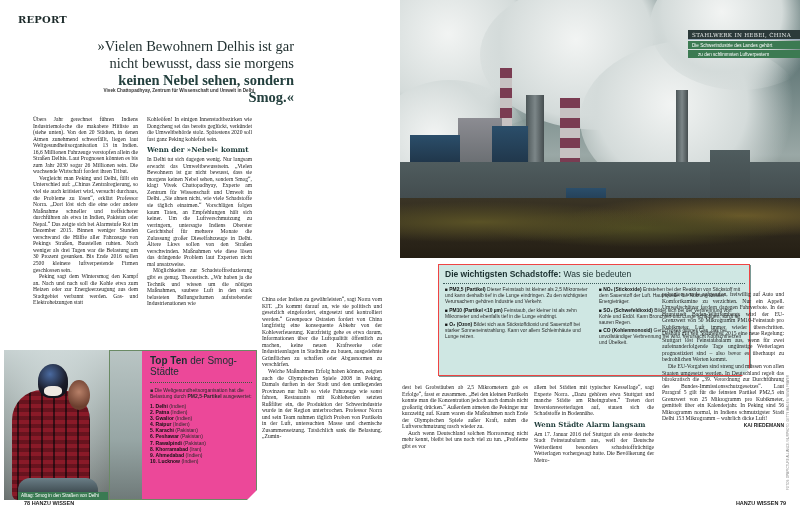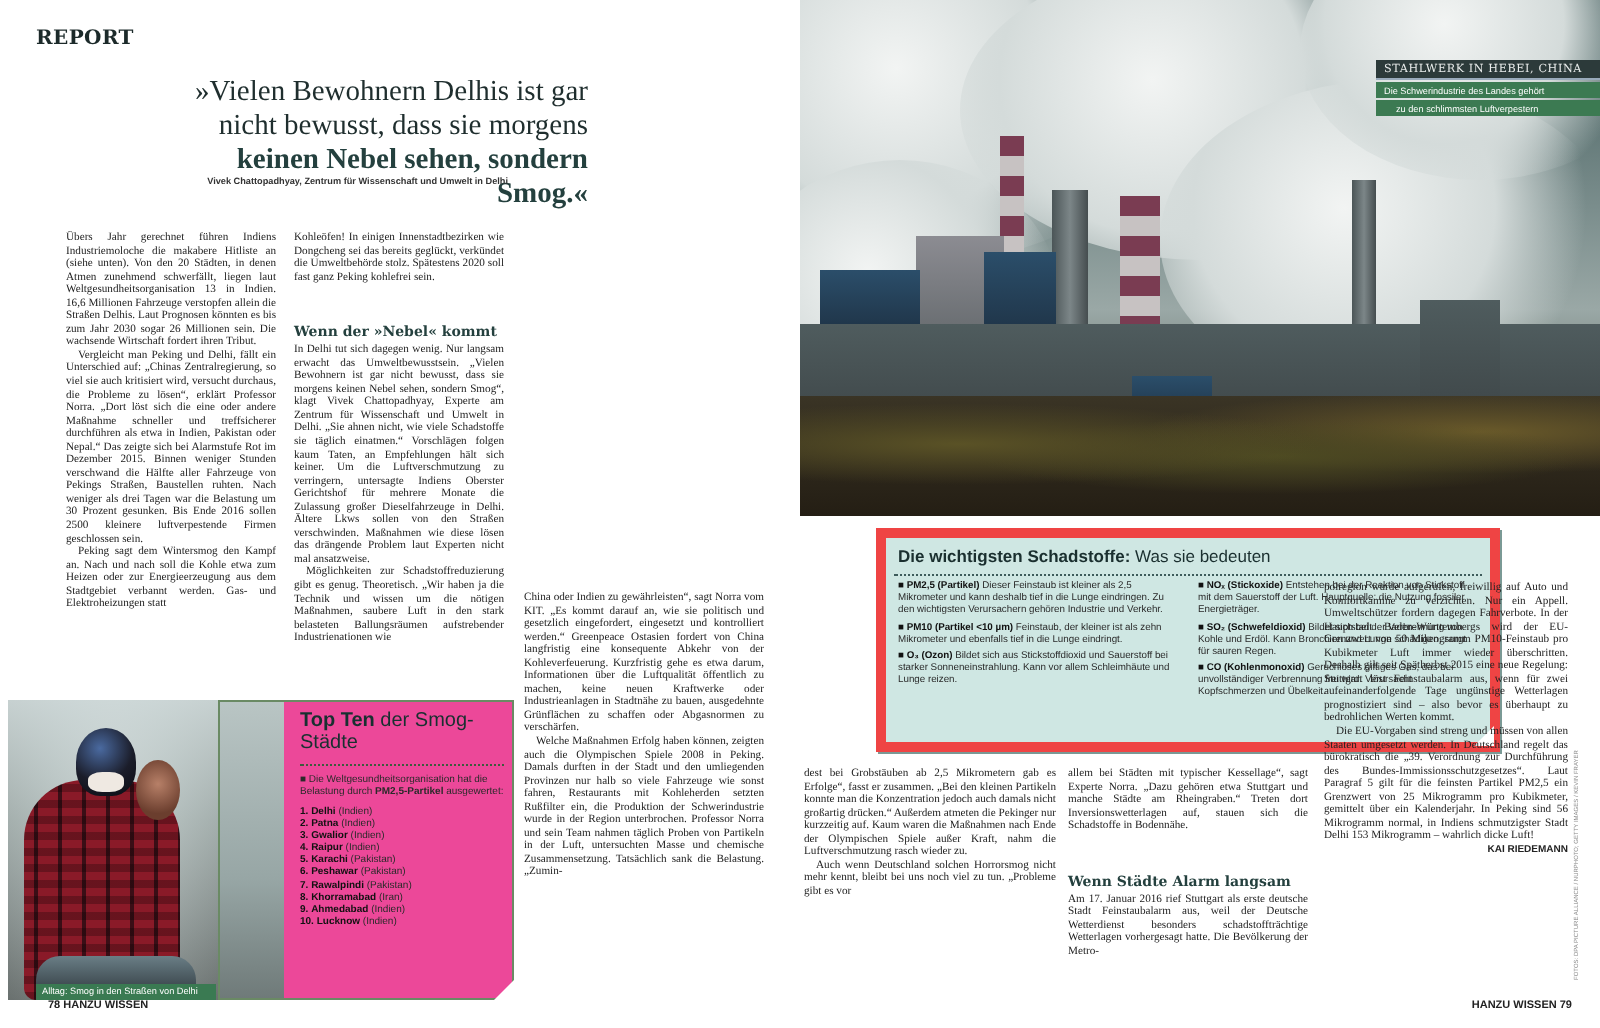--- a/index.html
+++ b/index.html
@@ -12,21 +12,21 @@
 
   
   .kicker { position: absolute; left: 14px; top: 14px; font-family: "DejaVu Serif", serif; font-weight: bold; font-size: 10px; letter-spacing: 0.2px; color: #1c2a2a; }
   .pullquote { position: absolute; left: 30px; top: 38px; width: 220px; text-align: right; font-family: Liberation Serif, serif; font-size: 14.5px; line-height: 17px; color: #1f2e2e; margin-left: 40px; }
   .pullquote b { font-weight: bold; color: #24403e; }
   .pullquote-source { position: absolute; left: 40px; top: 88px; width: 210px; text-align: right; font-size: 4.6px; font-family: "Liberation Sans", sans-serif; font-weight: bold; color: #333; }
 
   .col { position: absolute; font-size: 5.6px; line-height: 6.55px; text-align: justify; color: #222; hyphens: auto; }
   .col p { margin: 0; text-indent: 0; }
   .col p + p { text-indent: 6px; }
-  .col h3 { font-family: "DejaVu Serif", serif; font-size: 7px; line-height: 9px; font-weight: bold; color: #24403e; margin: 19px 0 2px 0; }
+  .col h3 { font-family: "DejaVu Serif", serif; font-size: 7px; line-height: 9px; font-weight: bold; color: #24403e; margin: 3px 0 2px 0; }
 
   .col-l1 { left: 29px; top: 116px; width: 105px; }
   .col-l2 { left: 143px; top: 116px; width: 105px; }
   .col-l3 { left: 258px; top: 296px; width: 120px; }
 
   
   .photo-moto { position: absolute; left: 0; top: 350px; width: 105px; height: 150px; overflow: hidden;
     background: radial-gradient(ellipse at 50% 30%, #cfd7d7 0%, #a9b5b4 40%, #6f7a78 100%); }
   .photo-moto .haze { position:absolute; inset:0; background: linear-gradient(180deg, rgba(210,220,220,0.85) 0%, rgba(190,200,198,0.5) 40%, rgba(80,70,70,0.2) 100%); }
   .photo-moto .rider { position:absolute; left: 8px; top: 40px; width: 78px; height: 110px; border-radius: 30px 30px 6px 6px;
@@ -67,21 +67,21 @@
      radial-gradient(ellipse at 60% 50%, #4d4a22 0%, transparent 45%),
      radial-gradient(ellipse at 85% 30%, #6a5a2a 0%, transparent 35%),
      linear-gradient(180deg, #3a3425 0%, #241e14 100%); }
 
   .photo-label { position: absolute; left: 288px; top: 30px; width: 112px; font-family: "Liberation Sans", sans-serif; }
   .photo-label .tag { background: #2c3a3a; color: #e9eceb; font-family: "DejaVu Serif", serif; font-size: 5.6px; letter-spacing: 0.3px; padding: 1.5px 4px; border-bottom: 1px solid #9ab; }
   .photo-label .sub { background: #3c7a52; color: #fff; font-size: 4.6px; padding: 1.5px 4px; margin-top: 1px; }
   .photo-label .sub2 { background: #3c7a52; color: #fff; font-size: 4.6px; padding: 1.5px 4px 1.5px 10px; margin-top: 1px; margin-left: 0; }
 
   
-  .pollutants { position: absolute; left: 38px; top: 264px; width: 312px; height: 112px; background: #cfe7e3; border: 5px solid #ef4444; box-shadow: 1px 1px 0 #7a9995; font-family: "Liberation Sans", sans-serif; }
+  .pollutants { position: absolute; left: 38px; top: 264px; width: 312px; height: 112px; background: #cfe7e3; border: 1px solid #ef4444; box-shadow: 1px 1px 0 #7a9995; font-family: "Liberation Sans", sans-serif; }
   .pollutants .hdr { font-size: 8.5px; line-height: 11px; padding: 4px 6px 2px 6px; color: #1a2f2f; }
   .pollutants .hdr b { font-weight: bold; }
   .pollutants .divider { border-top: 1.5px dotted #3d5b5b; margin: 1px 4px 3px 4px; }
   .pollutants .cols { display: flex; gap: 10px; padding: 0 6px; }
   .pollutants .pcol { flex: 1; font-size: 4.9px; line-height: 6.1px; color: #2a2a2a; }
   .pollutants .pcol p { margin-bottom: 2.3px; }
   .pollutants .pcol b { font-weight: bold; color: #111; }
   .pollutants .corner { position:absolute; right:-2px; bottom:-2px; width: 0; height: 0; border-left: 10px solid transparent; border-bottom: 10px solid #fff; }
 
   .col-r1 { left: 2px; top: 384px; width: 126px; }

